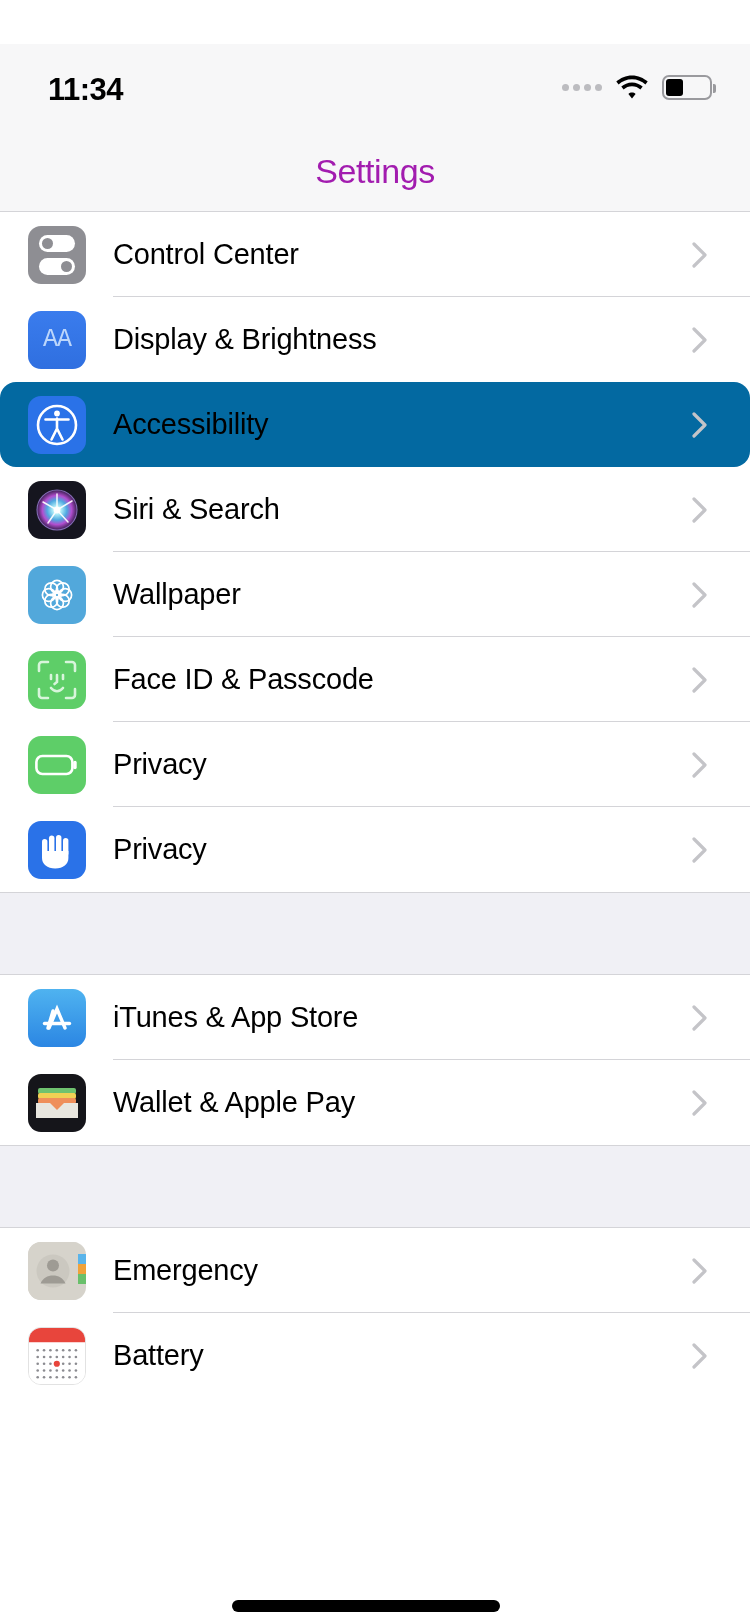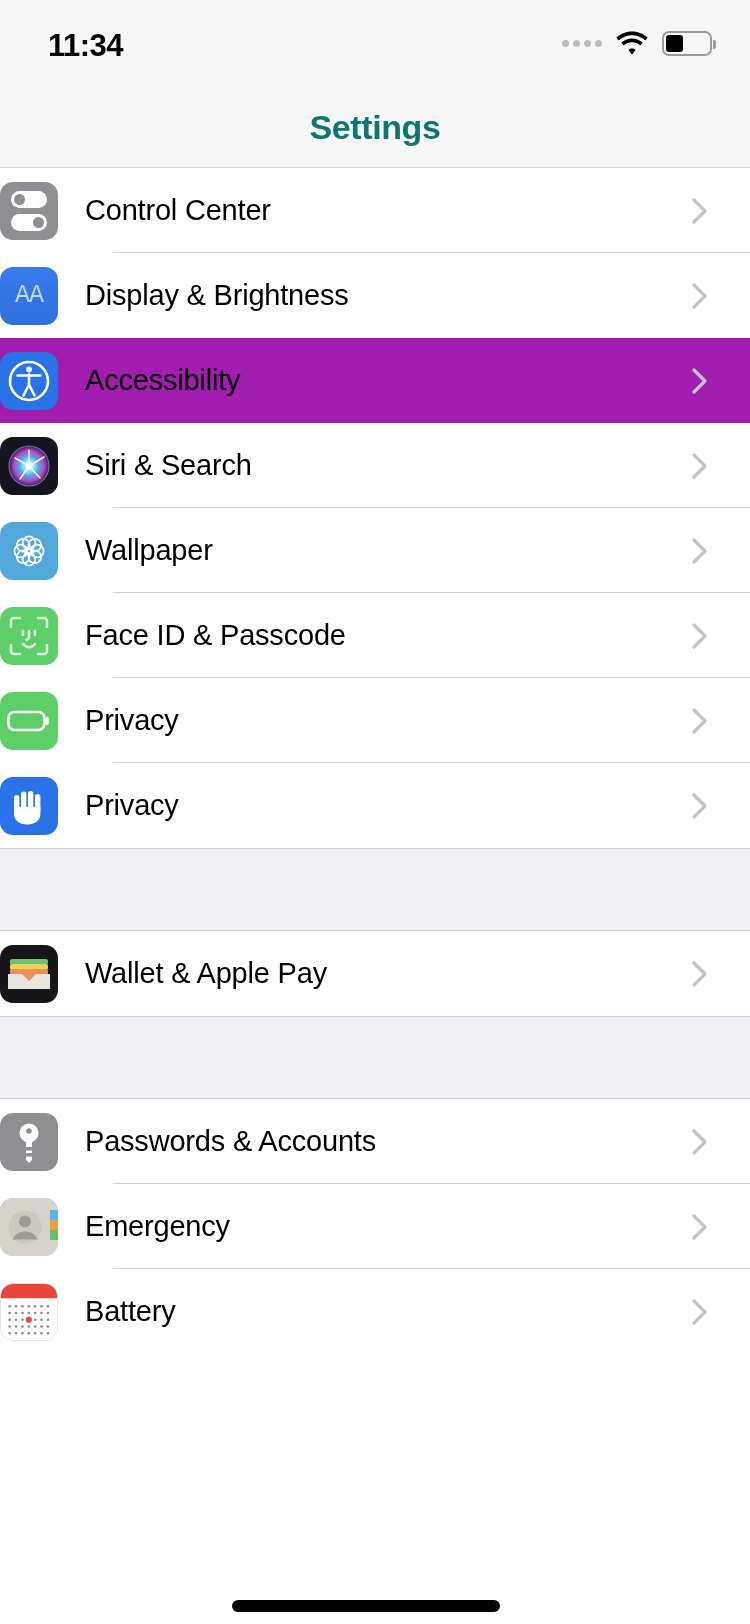--- a/index.html
+++ b/index.html
@@ -14,20 +14,21 @@
     -webkit-font-smoothing: antialiased;
   }
 
   
   .statusbar {
     height: 88px;
     background: #f7f7f8;
     position: relative;
     display: flex;
     align-items: center;
+    margin-top: 44px;
   }
   .status-time {
     position: absolute;
     left: 48px;
     top: 28px;
     font-size: 31px;
     font-weight: bold;
     color: #000;
     letter-spacing: -0.5px;
   }
@@ -72,42 +73,43 @@
   .navbar {
     height: 80px;
     background: #f7f7f8;
     display: flex;
     align-items: center;
     justify-content: center;
     border-bottom: 1px solid #d4d4d8;
   }
   .navbar h1 {
     font-size: 34px;
-    font-weight: bold;
-    color: #0f766e;
+    font-weight: normal;
+    color: #a21caf;
     letter-spacing: -0.4px;
   }
 
   
   .group { background: #ffffff; }
   .gap {
     height: 83px;
     background: #f0f0f5;
     border-top: 1px solid #d4d4d8;
     border-bottom: 1px solid #d4d4d8;
   }
 
   .row {
     height: 85px;
     display: flex;
     align-items: center;
     position: relative;
     background: #ffffff;
-  }
-  .row.selected { background: #a21caf; }
+    padding-left: 28px;
+  }
+  .row.selected { background: #0369a1; border-radius: 16px; }
   .row .sep {
     position: absolute;
     left: 113px; right: 0; bottom: 0;
     height: 1px;
     background: #d4d4d8;
   }
 
   .label {
     margin-left: 27px;
     font-size: 29px;
@@ -367,20 +369,38 @@
         <div class="chev">
   <svg width="16" height="28" viewBox="0 0 16 28">
     <path d="M2 3 L13 14 L2 25" fill="none" stroke="#c4c4c8" stroke-width="3.2" stroke-linecap="round" stroke-linejoin="round"></path>
   </svg>
         </div>
 
       </div>
     </div>
     <div class="gap"></div>
     <div class="group">
+      <div class="row">
+        <div class="icon ic-app">
+      <svg width="42" height="42" viewBox="0 0 42 42">
+        <g stroke="#fff" stroke-width="3.4" stroke-linecap="round" fill="none">
+          <path d="M13 31 L21 12 L29 31"></path>
+          <path d="M8.5 26.5 H33.5"></path>
+          <path d="M17 14 L12 31"></path>
+        </g>
+          </svg>
+        </div>
+        <div class="label">iTunes &amp; App Store</div>
+        <div class="chev">
+  <svg width="16" height="28" viewBox="0 0 16 28">
+    <path d="M2 3 L13 14 L2 25" fill="none" stroke="#c4c4c8" stroke-width="3.2" stroke-linecap="round" stroke-linejoin="round"></path>
+  </svg>
+        </div>
+        <div class="sep"></div>
+      </div>
       <div class="row last">
         <div class="icon ic-wallet">
       <svg width="46" height="38" viewBox="0 0 46 38">
         <rect x="4" y="4" width="38" height="6" rx="2" fill="#6fc26f"></rect>
         <rect x="4" y="9" width="38" height="6" rx="2" fill="#f0d154"></rect>
         <rect x="4" y="14" width="38" height="6" rx="2" fill="#ef8f5a"></rect>
         <path d="M2 19h42v15H2z" fill="#e8e6df"></path>
         <path d="M16 19h14l-7 7z" fill="#ef8f5a"></path>
       </svg>
         </div>
@@ -388,38 +408,20 @@
         <div class="chev">
   <svg width="16" height="28" viewBox="0 0 16 28">
     <path d="M2 3 L13 14 L2 25" fill="none" stroke="#c4c4c8" stroke-width="3.2" stroke-linecap="round" stroke-linejoin="round"></path>
   </svg>
         </div>
 
       </div>
     </div>
     <div class="gap"></div>
     <div class="group">
-      <div class="row">
-        <div class="icon ic-pass">
-      <svg width="28" height="44" viewBox="0 0 28 44">
-        <circle cx="14" cy="13" r="9.5" fill="#fff"></circle>
-        <circle cx="14" cy="11" r="2.8" fill="#8e8e93"></circle>
-        <path d="M11 20h6v20l-3 3-3-3z" fill="#fff"></path>
-        <path d="M17 27h-6v3.4h6z" fill="#8e8e93"></path>
-        <path d="M17 33h-6v3.4h6z" fill="#8e8e93"></path>
-      </svg>
-        </div>
-        <div class="label">Passwords &amp; Accounts</div>
-        <div class="chev">
-  <svg width="16" height="28" viewBox="0 0 16 28">
-    <path d="M2 3 L13 14 L2 25" fill="none" stroke="#c4c4c8" stroke-width="3.2" stroke-linecap="round" stroke-linejoin="round"></path>
-  </svg>
-        </div>
-        <div class="sep"></div>
-      </div>
       <div class="row">
         <div class="icon ic-contacts">
       <svg width="58" height="58" viewBox="0 0 58 58">
         <rect x="48" y="12" width="10" height="10" fill="#5ab4ea"></rect>
         <rect x="48" y="22" width="10" height="10" fill="#f0a23a"></rect>
         <rect x="48" y="32" width="10" height="10" fill="#69c06b"></rect>
         <rect x="0" y="0" width="50" height="58" fill="#d6d3cb"></rect>
         <circle cx="25" cy="29" r="16.5" fill="#cbc8c0"></circle>
         <circle cx="25" cy="23.5" r="6" fill="#9e9b94"></circle>
         <path d="M12.5 41.5c2.4-5.4 7-8 12.5-8s10.1 2.6 12.5 8z" fill="#9e9b94"></path>

